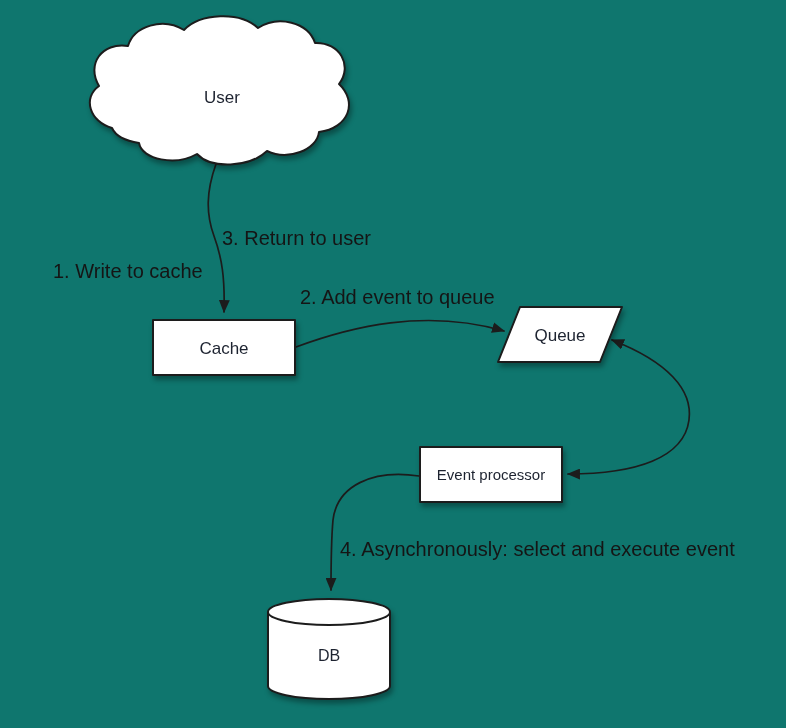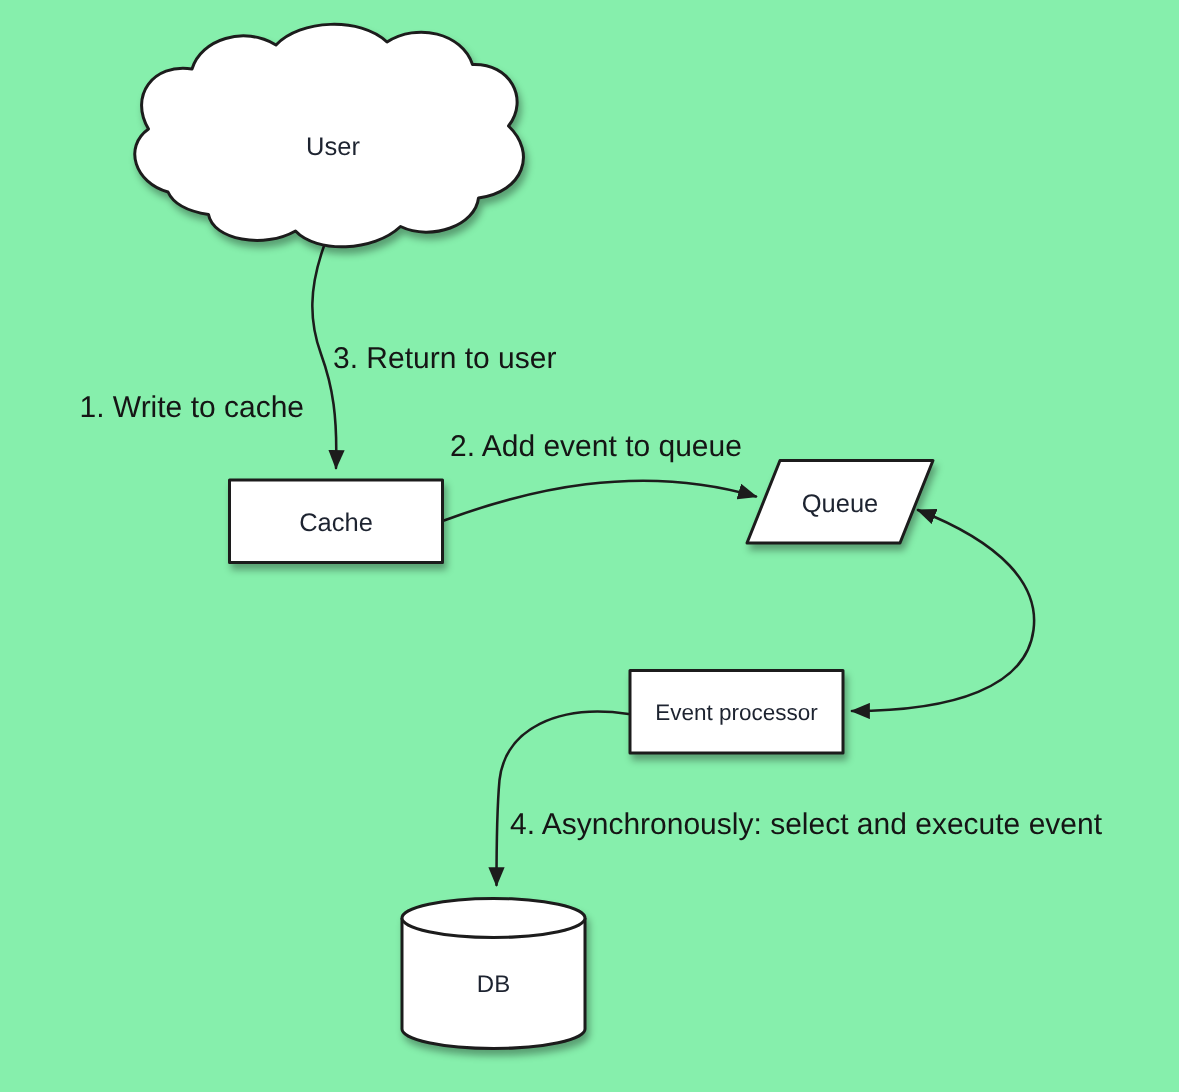--- a/index.html
+++ b/index.html
@@ -4,21 +4,21 @@
 <style>
   html, body {
     margin: 0;
     padding: 0;
     background: #ffffff;
     width: 786px;
     height: 728px;
     overflow: hidden;
     font-family: "Liberation Sans", sans-serif;
   }
-  .stage { position: relative; width: 786px; height: 728px; background: #86efac; }
+  .stage { position: relative; width: 786px; height: 728px; background: #0f766e; }
   svg { display: block; }
   .shape {
     fill: #ffffff;
     stroke: #1c1c1c;
     stroke-width: 2;
     stroke-linejoin: round;
   }
   .shadow { filter: drop-shadow(2px 4px 2.5px rgba(0,0,0,0.33)); }
   .edge {
     fill: none;

